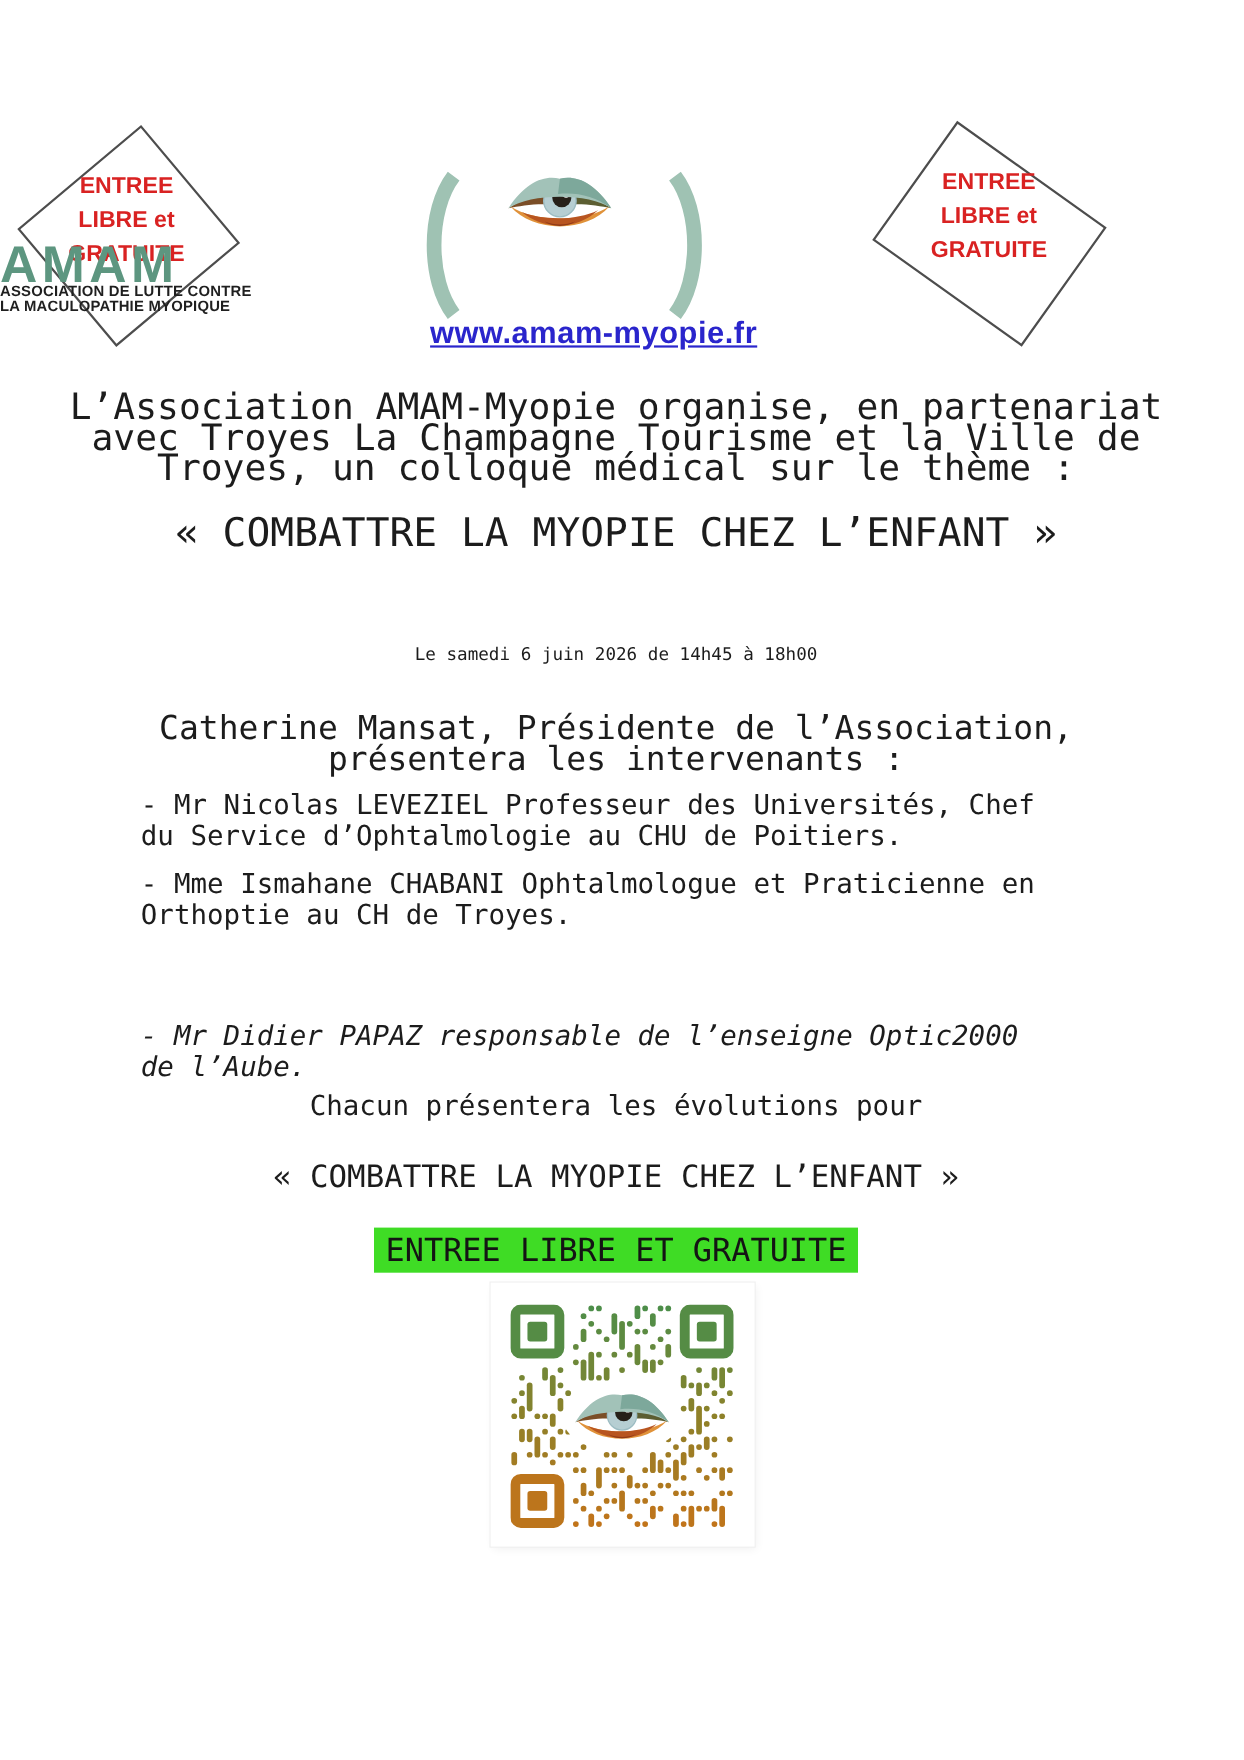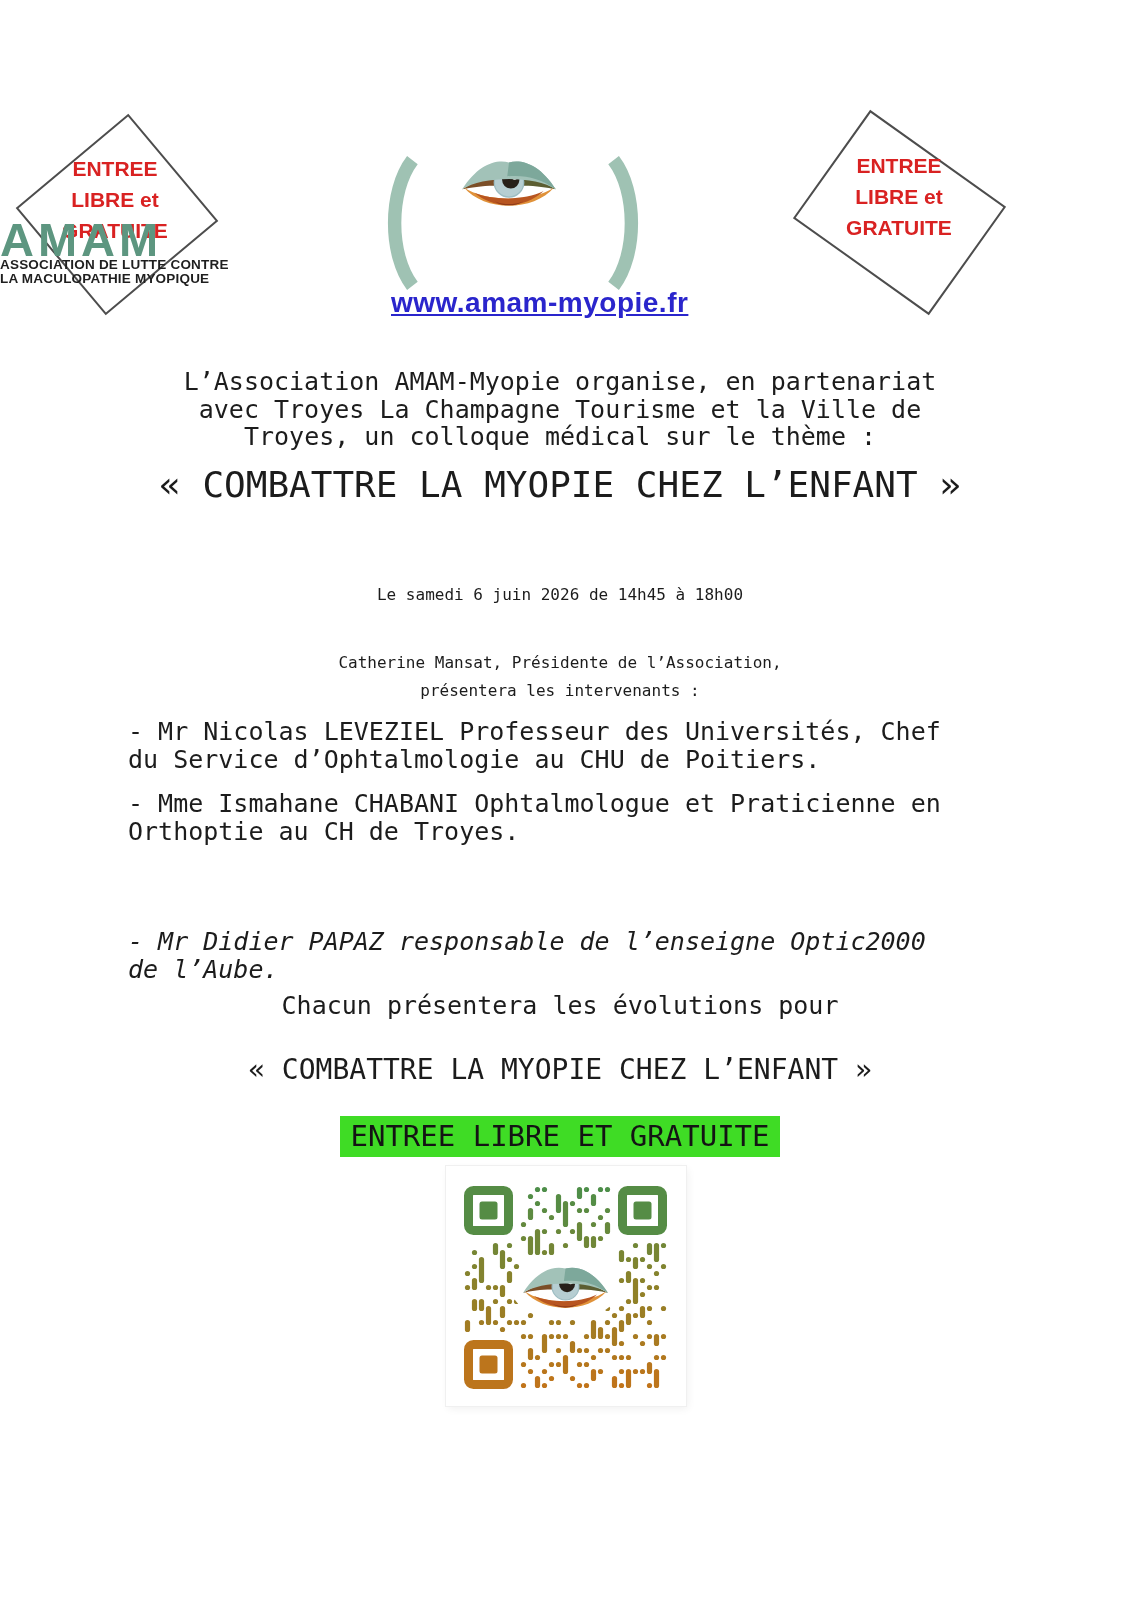--- a/index.html
+++ b/index.html
@@ -27,25 +27,25 @@
   .assoc-lines{position:absolute;left:0;top:258px;width:1032px;text-align:left;
         font-family:"Liberation Sans",sans-serif;font-weight:bold;font-size:13.5px;line-height:14px;
         color:#1f1f1f;white-space:pre-line;letter-spacing:0.2px;}
   .contact{position:absolute;left:391px;top:288px;text-align:left;font-family:"Liberation Sans",sans-serif;}
   .site-link{display:block;font-weight:bold;font-size:28px;color:#2a25cc;text-decoration:underline;
         letter-spacing:0.5px;line-height:30px;}
   .phone{display:block;font-weight:bold;font-size:24px;color:#111;letter-spacing:1px;line-height:26px;margin-top:1px;}
 
   
   .cblock{position:absolute;left:0;width:1120px;text-align:center;white-space:pre-line;}
-  .intro{top:356px;font-size:25px;line-height:27.5px;margin-top:12px;}
+  .intro{top:356px;font-size:33px;line-height:27.5px;}
   .title1{top:464px;font-size:36px;line-height:42px;}
   .venue{top:546px;font-size:25px;}
   .datetime{top:585px;font-size:16px;}
-  .presenter{top:649px;font-size:16px;line-height:27.5px;}
+  .presenter{top:649px;font-size:30px;line-height:27.5px;}
   .closing{top:991px;font-size:25px;}
   .title2{top:1053px;font-size:28px;}
   .speaker{position:absolute;left:0;width:845px;text-align:left;white-space:pre-line;
         font-size:25px;line-height:27.5px;}
   .sp0{top:718px;} .sp1{top:790px;} .sp2{top:860px;} .sp3{top:928px;font-style:italic;}
 
   
   .banner-wrap{position:absolute;left:0;top:1116px;width:1120px;text-align:center;}
   .banner{display:inline-block;background:#3fdc25;color:#141414;font-size:29px;
         padding:3px 10px 4px 10px;}

